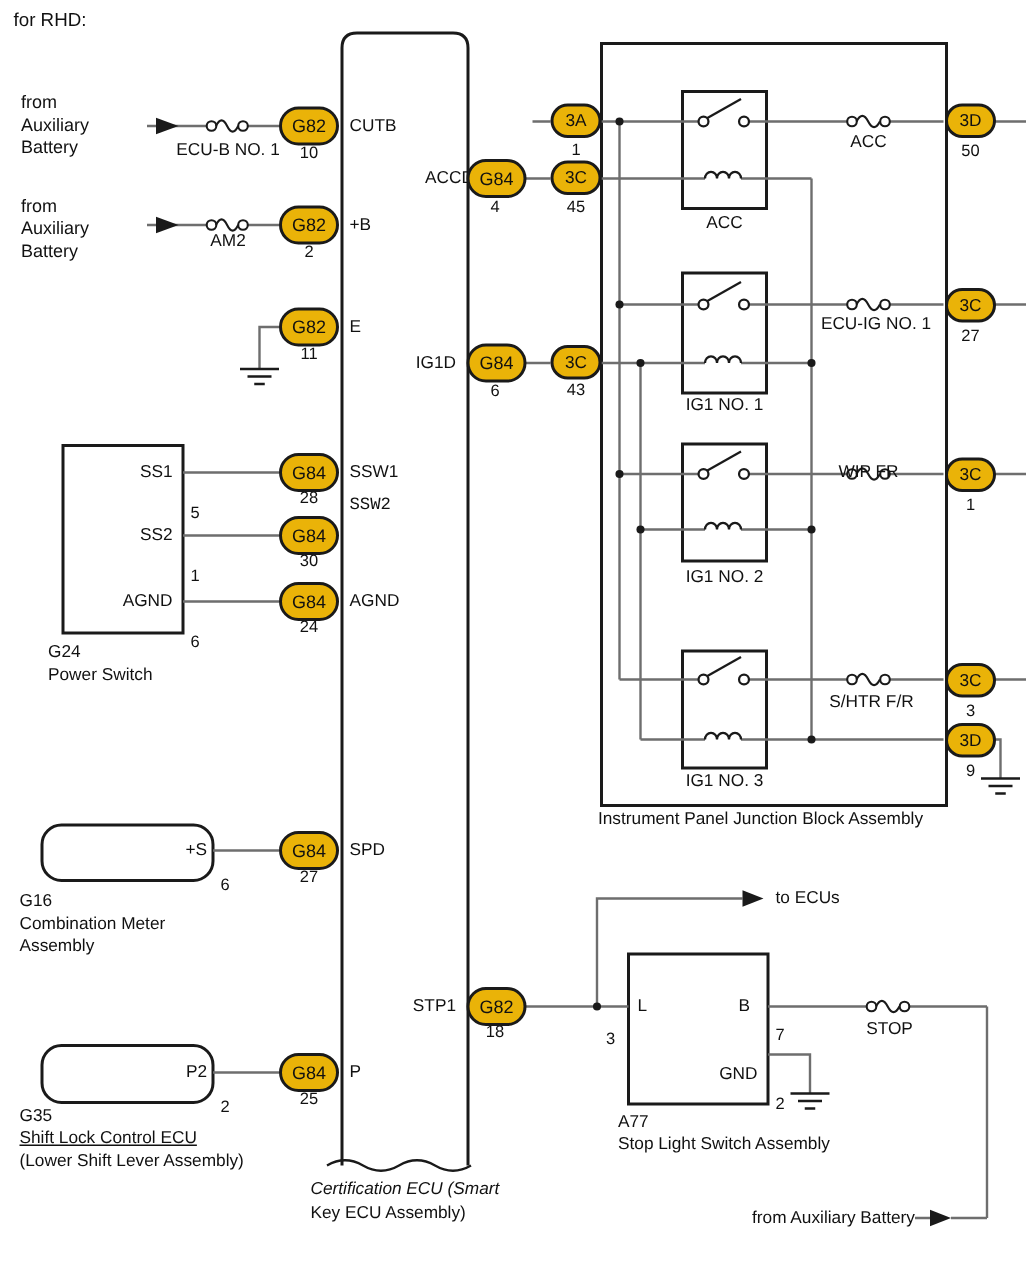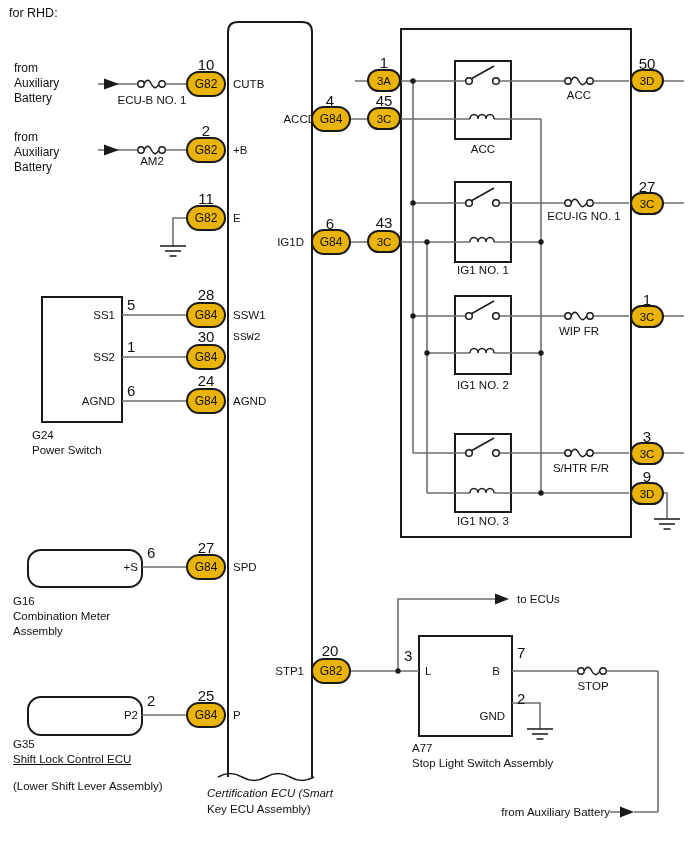--- a/index.html
+++ b/index.html
@@ -7,21 +7,21 @@
           font-family:"Liberation Sans","DejaVu Sans",sans-serif;color:#111;padding-left:32px;}
   #wires{position:absolute;left:0;top:0;z-index:0;}
   .lbl{position:absolute;z-index:2;font-size:11.5px;line-height:14px;white-space:nowrap;color:#111;}
   .ctr{transform:translateX(-50%);}
   .rt{text-align:right;}
   .multiline{white-space:pre-line;line-height:15px;}
   .oval{position:absolute;z-index:3;box-sizing:border-box;background:#eab308;border:2px solid #1a1a1a;
         display:flex;align-items:center;justify-content:center;}
   .oval-ecu{width:40px;height:26px;border-radius:13px;font-size:12px;}
   .oval-jb{width:34px;height:23px;border-radius:12px;font-size:11.5px;}
-  .small{font-size:15px;}
+  .small{font-size:11px;margin-top:37px;}
 </style>
 </head>
 <body>
 
 <div id="canvas">
 
   <svg id="wires" width="688" height="852" viewBox="0 0 688 852">
 
     <g stroke="#1a1a1a" stroke-width="2" fill="#fff">
       <rect x="42" y="297" width="80" height="125"></rect>
@@ -217,21 +217,21 @@
   <div class="lbl ctr small" style="left:330px;top:217px;">6</div>
   <div class="oval oval-ecu" style="left:311px;top:229px;">
       <span>G84</span>
     </div>
   <div class="lbl ctr small" style="left:384px;top:216px;">43</div>
   <div class="oval oval-jb" style="left:367px;top:230px;">
       <span>3C</span>
     </div>
 
   <div class="lbl rt" style="left:240px;top:664px;width:64px;">STP1</div>
-  <div class="lbl ctr small" style="left:330px;top:644px;">20</div>
+  <div class="lbl ctr small" style="left:330px;top:644px;">18</div>
   <div class="oval oval-ecu" style="left:311px;top:658px;">
       <span>G82</span>
     </div>
 
   <div class="lbl ctr small" style="left:647px;top:57px;">50</div>
   <div class="oval oval-jb" style="left:630px;top:69px;">
       <span>3D</span>
     </div>
   <div class="lbl ctr small" style="left:647px;top:180px;">27</div>
   <div class="oval oval-jb" style="left:630px;top:192px;">
@@ -249,43 +249,44 @@
   <div class="oval oval-jb" style="left:630px;top:482px;">
       <span>3D</span>
     </div>
 
   <div class="lbl ctr" style="left:483px;top:142px;">ACC</div>
   <div class="lbl ctr" style="left:483px;top:263px;">IG1 NO. 1</div>
   <div class="lbl ctr" style="left:483px;top:378px;">IG1 NO. 2</div>
   <div class="lbl ctr" style="left:483px;top:514px;">IG1 NO. 3</div>
   <div class="lbl ctr" style="left:579px;top:88px;">ACC</div>
   <div class="lbl ctr" style="left:584px;top:209px;">ECU-IG NO. 1</div>
-  <div class="lbl ctr" style="left:579px;top:324px;">WIP FR</div>
+  <div class="lbl ctr" style="left:579px;top:308px;">WIP FR</div>
   <div class="lbl ctr" style="left:581px;top:461px;">S/HTR F/R</div>
+  <div class="lbl ctr" style="left:507px;top:539px;">Instrument Panel Junction Block Assembly</div>
 
   <div class="lbl rt" style="left:70px;top:308px;width:45px;">SS1</div>
   <div class="lbl small" style="left:127px;top:298px;">5</div>
   <div class="lbl rt" style="left:70px;top:350px;width:45px;">SS2</div>
   <div class="lbl small" style="left:127px;top:340px;">1</div>
   <div class="lbl rt" style="left:60px;top:394px;width:55px;">AGND</div>
   <div class="lbl small" style="left:127px;top:384px;">6</div>
   <div class="lbl" style="left:32px;top:428px;">G24</div>
   <div class="lbl" style="left:32px;top:443px;">Power Switch</div>
 
   <div class="lbl rt" style="left:100px;top:560px;width:38px;">+S</div>
   <div class="lbl small" style="left:147px;top:546px;">6</div>
   <div class="lbl" style="left:13px;top:594px;">G16</div>
   <div class="lbl" style="left:13px;top:609px;">Combination Meter</div>
   <div class="lbl" style="left:13px;top:624px;">Assembly</div>
 
   <div class="lbl rt" style="left:100px;top:708px;width:38px;">P2</div>
   <div class="lbl small" style="left:147px;top:694px;">2</div>
   <div class="lbl" style="left:13px;top:737px;">G35</div>
   <div class="lbl" style="left:13px;top:752px;text-decoration:underline;">Shift Lock Control ECU</div>
-  <div class="lbl" style="left:13px;top:767px;margin-top:12px;">(Lower Shift Lever Assembly)</div>
+  <div class="lbl" style="left:13px;top:767px;">(Lower Shift Lever Assembly)</div>
 
   <div class="lbl" style="left:425px;top:664px;">L</div>
   <div class="lbl small" style="left:404px;top:649px;">3</div>
   <div class="lbl rt" style="left:480px;top:664px;width:20px;">B</div>
   <div class="lbl small" style="left:517px;top:646px;">7</div>
   <div class="lbl rt" style="left:465px;top:709px;width:40px;">GND</div>
   <div class="lbl small" style="left:517px;top:692px;">2</div>
   <div class="lbl" style="left:412px;top:741px;">A77</div>
   <div class="lbl" style="left:412px;top:756px;">Stop Light Switch Assembly</div>
   <div class="lbl ctr" style="left:593px;top:679px;">STOP</div>

